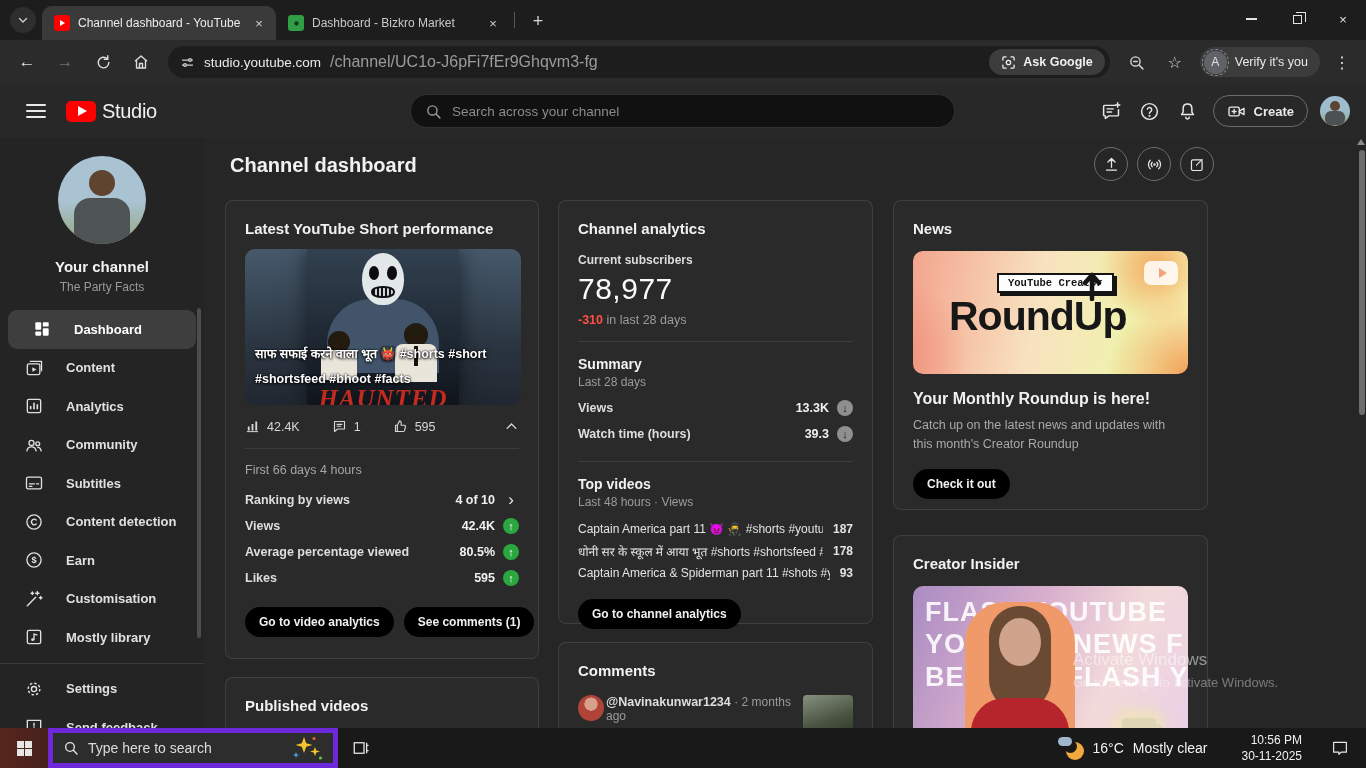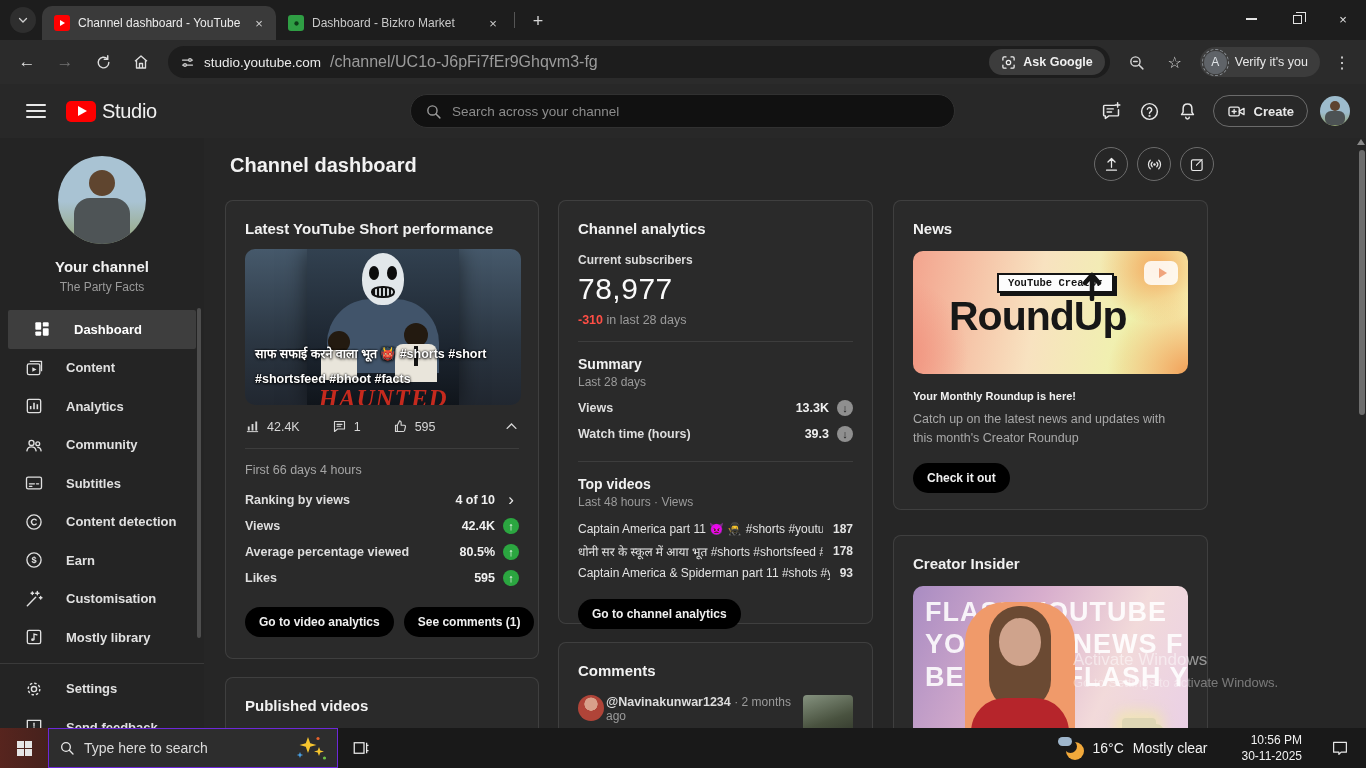--- a/index.html
+++ b/index.html
@@ -54,21 +54,21 @@
 
 .workspace{position:absolute;left:0;top:138px;width:1366px;height:590px;display:flex}
 .sidebar{width:204px;background:#242424;position:relative;flex:none}
 .chav{width:88px;height:88px;border-radius:50%;background:linear-gradient(180deg,#a9c3d3 52%,#95a579);margin:18px auto 0;position:relative;overflow:hidden}
 .chav::before{content:"";position:absolute;left:50%;top:14px;transform:translateX(-50%);width:26px;height:26px;border-radius:50%;background:#5f452f}
 .chav::after{content:"";position:absolute;left:50%;top:42px;transform:translateX(-50%);width:56px;height:50px;border-radius:16px;background:#4e5456}
 .chname{font-size:15px;font-weight:700;text-align:center;margin-top:14px;color:#f1f1f1}
 .chsub{font-size:12px;color:#9a9a9a;text-align:center;margin-top:5px}
 .menu{margin-top:16px}
 .mitem{height:38.5px;display:flex;align-items:center;gap:22px;padding:0 10px 0 24px;color:#e0e0e0;font-size:13px;font-weight:600}
-.mitem.active{background:#3e3e3e;border-radius:2px;margin:0 8px;color:#fff}
+.mitem.active{background:#3e3e3e;border-radius:9px;margin:0 8px;color:#fff}
 .mdiv{border-top:1px solid #3a3a3a;margin:6px 0}
 .sbscroll{position:absolute;right:3px;top:170px;width:4px;height:330px;background:#4d4d4d;border-radius:2px}
 .main{flex:1;position:relative;background:#262626;overflow:hidden}
 .pagetitle{position:absolute;left:26px;top:16px;font-size:20px;font-weight:700;color:#f1f1f1}
 .actions{position:absolute;left:890px;top:9px;display:flex;gap:9px}
 .abtn{width:34px;height:34px;border-radius:50%;border:1px solid #6b6b6b;color:#e8e8e8}
 
 .card{position:absolute;background:#2a2a2a;border:1px solid rgba(255,255,255,.10);border-radius:8px;padding:19px}
 .ctitle{font-size:15px;font-weight:700;color:#f1f1f1}
 .cdiv{border-top:1px solid #3d3d3d;margin:14px 0}
@@ -115,21 +115,21 @@
 .cmhead{font-size:12.5px;color:#dedede;font-weight:700}
 .cmtime{color:#9b9b9b;font-weight:400;font-size:12px}
 .cmthumb{width:50px;height:46px;border-radius:4px;background:linear-gradient(160deg,#85927f,#49523f 55%,#2c3126)}
 
 .banner{height:123px;border-radius:10px;margin-top:14px;position:relative;overflow:hidden;background:radial-gradient(90px 90px at 88% 14%,#f4ab62,rgba(244,171,98,0) 62%),radial-gradient(130px 130px at 100% 100%,#f1a058,rgba(241,160,88,0) 62%),radial-gradient(110px 120px at -6% 85%,#f0907c,rgba(240,144,124,0) 65%),linear-gradient(100deg,#f3a48e,#f8e2c0 45%,#eff2ad 78%,#f9ffc2)}
 .btag{position:absolute;left:84px;top:22px;background:#fdfdfd;border:2px solid #141414;box-shadow:3px 3px 0 #141414;padding:2px 9px;font-family:"Liberation Mono",monospace;font-size:10.5px;font-weight:700;color:#141414}
 .bword{position:absolute;left:36px;top:42px;font-size:41px;font-weight:700;color:#171717;letter-spacing:-1px}
 .barrow{position:absolute;left:168px;top:20px}
 .bplay{position:absolute;right:10px;top:10px;width:34px;height:24px;border-radius:7px;background:rgba(255,255,255,.85)}
 .bplay i{width:0;height:0;border-left:8px solid #f0a47c;border-top:5px solid transparent;border-bottom:5px solid transparent;display:block;margin-left:3px}
-.nhead{font-size:11px;font-weight:700;color:#f1f1f1;margin-top:16px}
+.nhead{font-size:16px;font-weight:700;color:#f1f1f1;margin-top:16px}
 .nbody{font-size:12.5px;color:#a8a8a8;line-height:1.55;margin-top:8px}
 
 .ibanner{height:170px;border-radius:10px;margin-top:14px;position:relative;overflow:hidden;background:linear-gradient(115deg,#a98cc2,#d8aecd 38%,#f2dada 68%,#e9cfe7)}
 .iline{font-weight:800;font-size:27px;letter-spacing:1px;color:rgba(255,255,255,.88);line-height:1.2;padding-left:12px;white-space:nowrap}
 .ilines{padding-top:10px}
 .wback{position:absolute;left:52px;top:16px;width:110px;height:160px;background:#f09a6a;border-radius:40px 40px 18px 18px}
 .wom{position:absolute;left:58px;top:20px;width:98px;height:156px}
 .whair{position:absolute;left:50%;transform:translateX(-50%);top:0;width:62px;height:104px;border-radius:30px;background:#6b4a33}
 .wface{position:absolute;left:50%;transform:translateX(-50%);top:12px;width:42px;height:48px;border-radius:50%;background:#cfa38c}
 .wshirt{position:absolute;left:50%;transform:translateX(-50%);bottom:0;width:98px;height:64px;border-radius:34px 34px 0 0;background:#b6252b}
@@ -139,21 +139,21 @@
 .wm1{position:absolute;left:1073px;top:650px;font-size:17px;color:rgba(255,255,255,.50)}
 .wm2{position:absolute;left:1073px;top:675px;font-size:13px;color:rgba(255,255,255,.38)}
 .pgscroll{position:absolute;right:1px;top:150px;width:6px;height:265px;background:#6d6d6d;border-radius:3px}
 .pgarrow{position:absolute;right:1px;top:139px;width:0;height:0;border-left:4px solid transparent;border-right:4px solid transparent;border-bottom:6px solid #8a8a8a}
 
 .taskbar{position:absolute;left:0;top:728px;width:1366px;height:40px;background:#191919;display:flex;align-items:center;z-index:5}
 .taskbar::before{content:"";position:absolute;inset:0;background:linear-gradient(90deg,rgba(138,46,34,.55),rgba(138,46,34,0) 170px);pointer-events:none}
 .start{width:48px;height:40px;position:relative}
 .win{width:15px;height:15px;display:grid;grid-template-columns:7px 7px;grid-template-rows:7px 7px;gap:1px}
 .win span{background:#e6e6e6}
-.tsearch{width:290px;height:40px;background:#2d2d2d;border:1px solid #6d28d9;display:flex;align-items:center;gap:9px;padding:0 10px;position:relative}
+.tsearch{width:290px;height:40px;background:#2d2d2d;border:5px solid #6d28d9;display:flex;align-items:center;gap:9px;padding:0 10px;position:relative}
 .tsearch input{background:transparent;border:0;outline:0;color:#e6e6e6;font-size:14px;flex:1;font-family:inherit}
 .tsearch input::placeholder{color:#dcdcdc}
 .tview{width:46px;height:40px;color:#e8e8e8}
 .weather{display:flex;align-items:center;gap:9px;color:#f2f2f2;font-size:14px;margin-right:34px}
 .moonwrap{width:26px;height:24px;position:relative}
 .moon{position:absolute;right:0;bottom:0;width:18px;height:18px;border-radius:50%;background:#f2a93b}
 .moon::before{content:"";position:absolute;left:-2px;top:-2px;width:13px;height:13px;border-radius:50%;background:#191919}
 .cloud{position:absolute;left:0;top:1px;width:14px;height:9px;border-radius:5px;background:#9fb6cc;z-index:2}
 .clock{text-align:right;font-size:12px;line-height:1.35;color:#f2f2f2;margin-right:16px}
 .notif{width:44px;height:40px;color:#e8e8e8;margin-right:4px}

